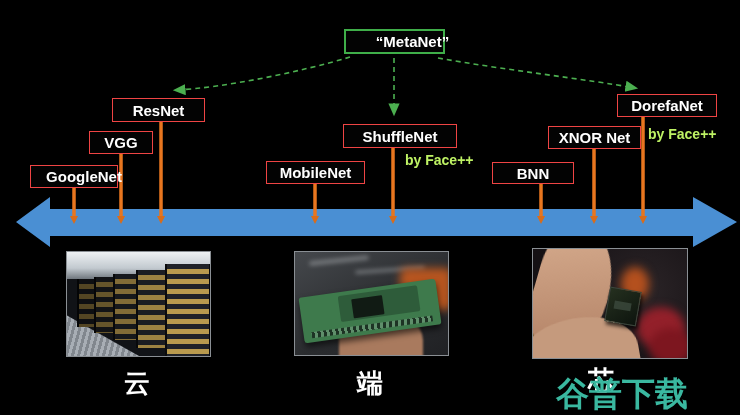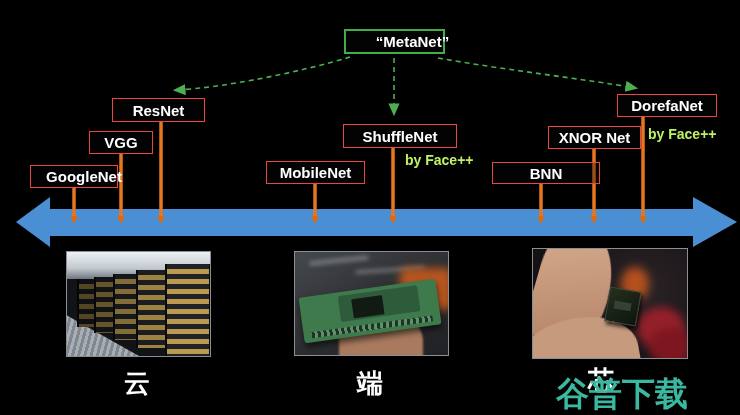--- a/index.html
+++ b/index.html
@@ -114,21 +114,21 @@
   </svg>
 
 
   <div class="netbox metabox" style="left:344px;top:29px;width:101px;height:25px;padding-left:36px;">“MetaNet”</div>
 
   <div class="netbox" style="left:30px;top:165px;width:88px;height:23px;padding-left:20px;">GoogleNet</div>
   <div class="netbox" style="left:89px;top:131px;width:64px;height:23px;">VGG</div>
   <div class="netbox" style="left:112px;top:98px;width:93px;height:24px;">ResNet</div>
   <div class="netbox" style="left:266px;top:161px;width:99px;height:23px;">MobileNet</div>
   <div class="netbox" style="left:343px;top:124px;width:114px;height:24px;">ShuffleNet</div>
-  <div class="netbox" style="left:492px;top:162px;width:108px;height:22px;">BNN</div>
+  <div class="netbox" style="left:492px;top:162px;width:82px;height:22px;">BNN</div>
   <div class="netbox" style="left:548px;top:126px;width:93px;height:23px;">XNOR Net</div>
   <div class="netbox" style="left:593px;top:94px;width:100px;height:23px;margin-left:24px;">DorefaNet</div>
 
   <div class="credit" style="left:405px;top:152px;">by Face++</div>
   <div class="credit" style="left:648px;top:126px;">by Face++</div>
 
   <div id="photo-cloud" class="photo">
     <div class="p1-ceiling"></div>
     <div class="p1-floor"></div>
     <div class="rack" style="left:10px;top:27px;width:15px;height:48px;filter:brightness(.45);">

